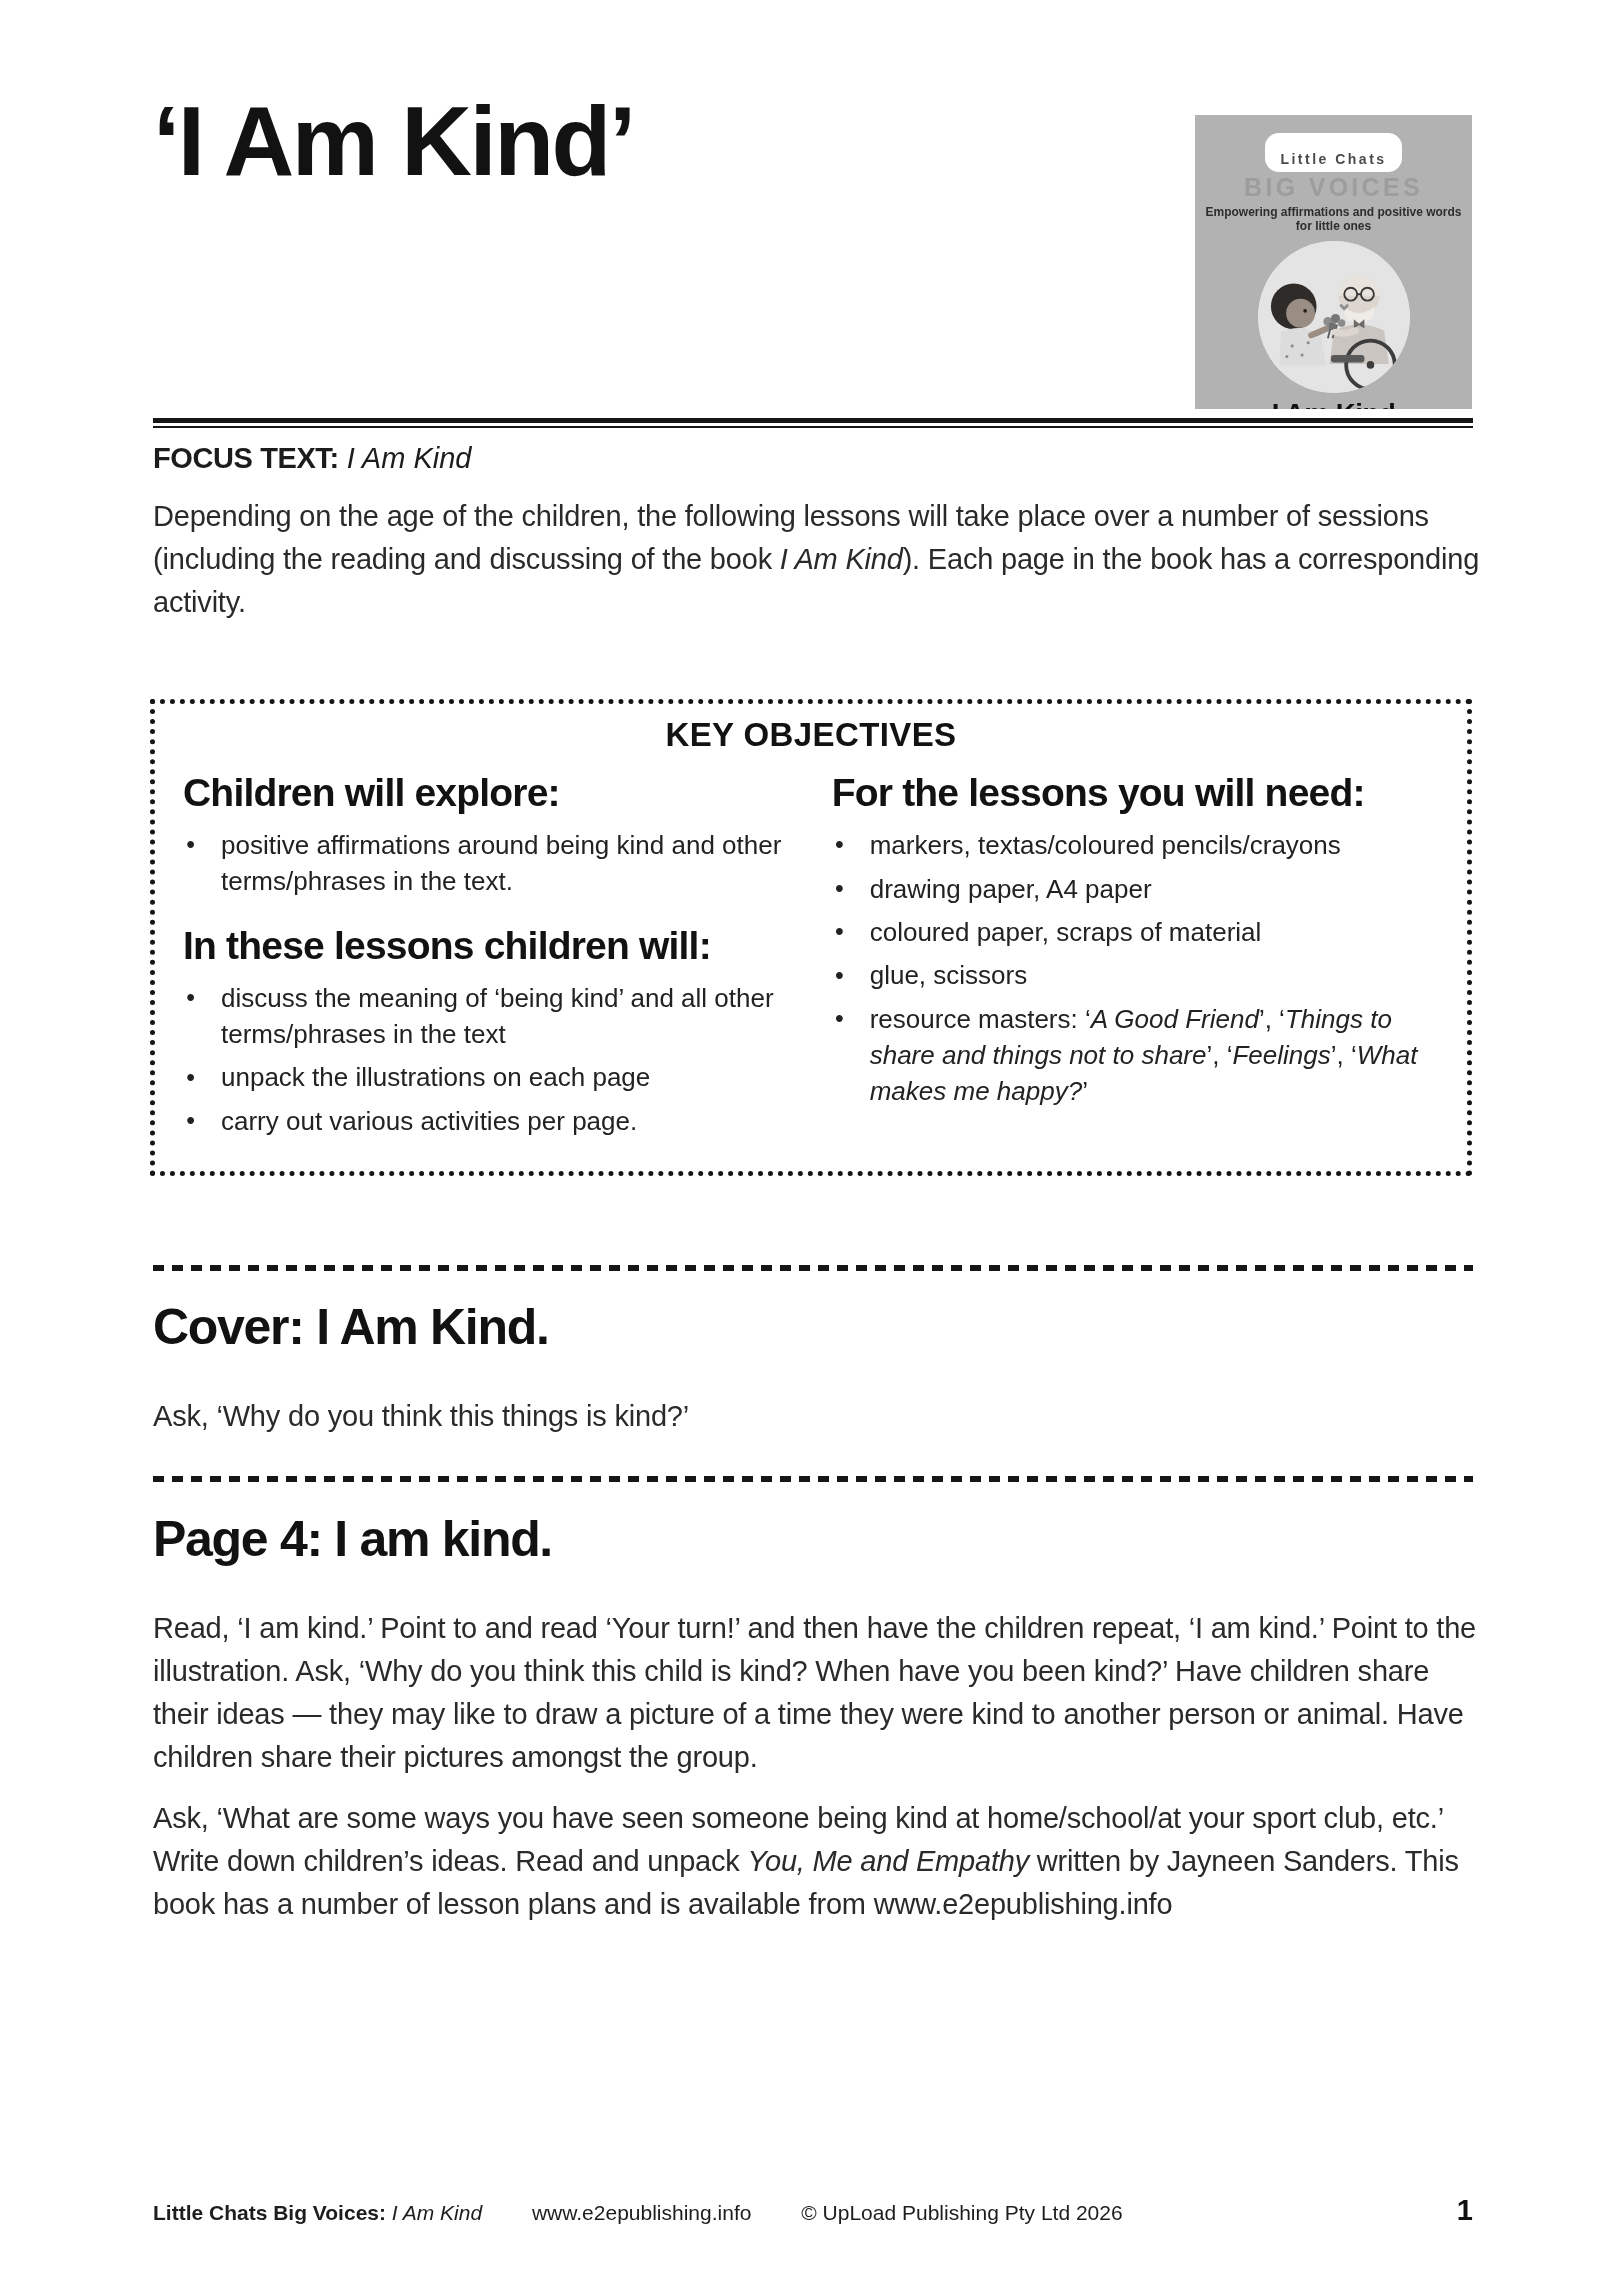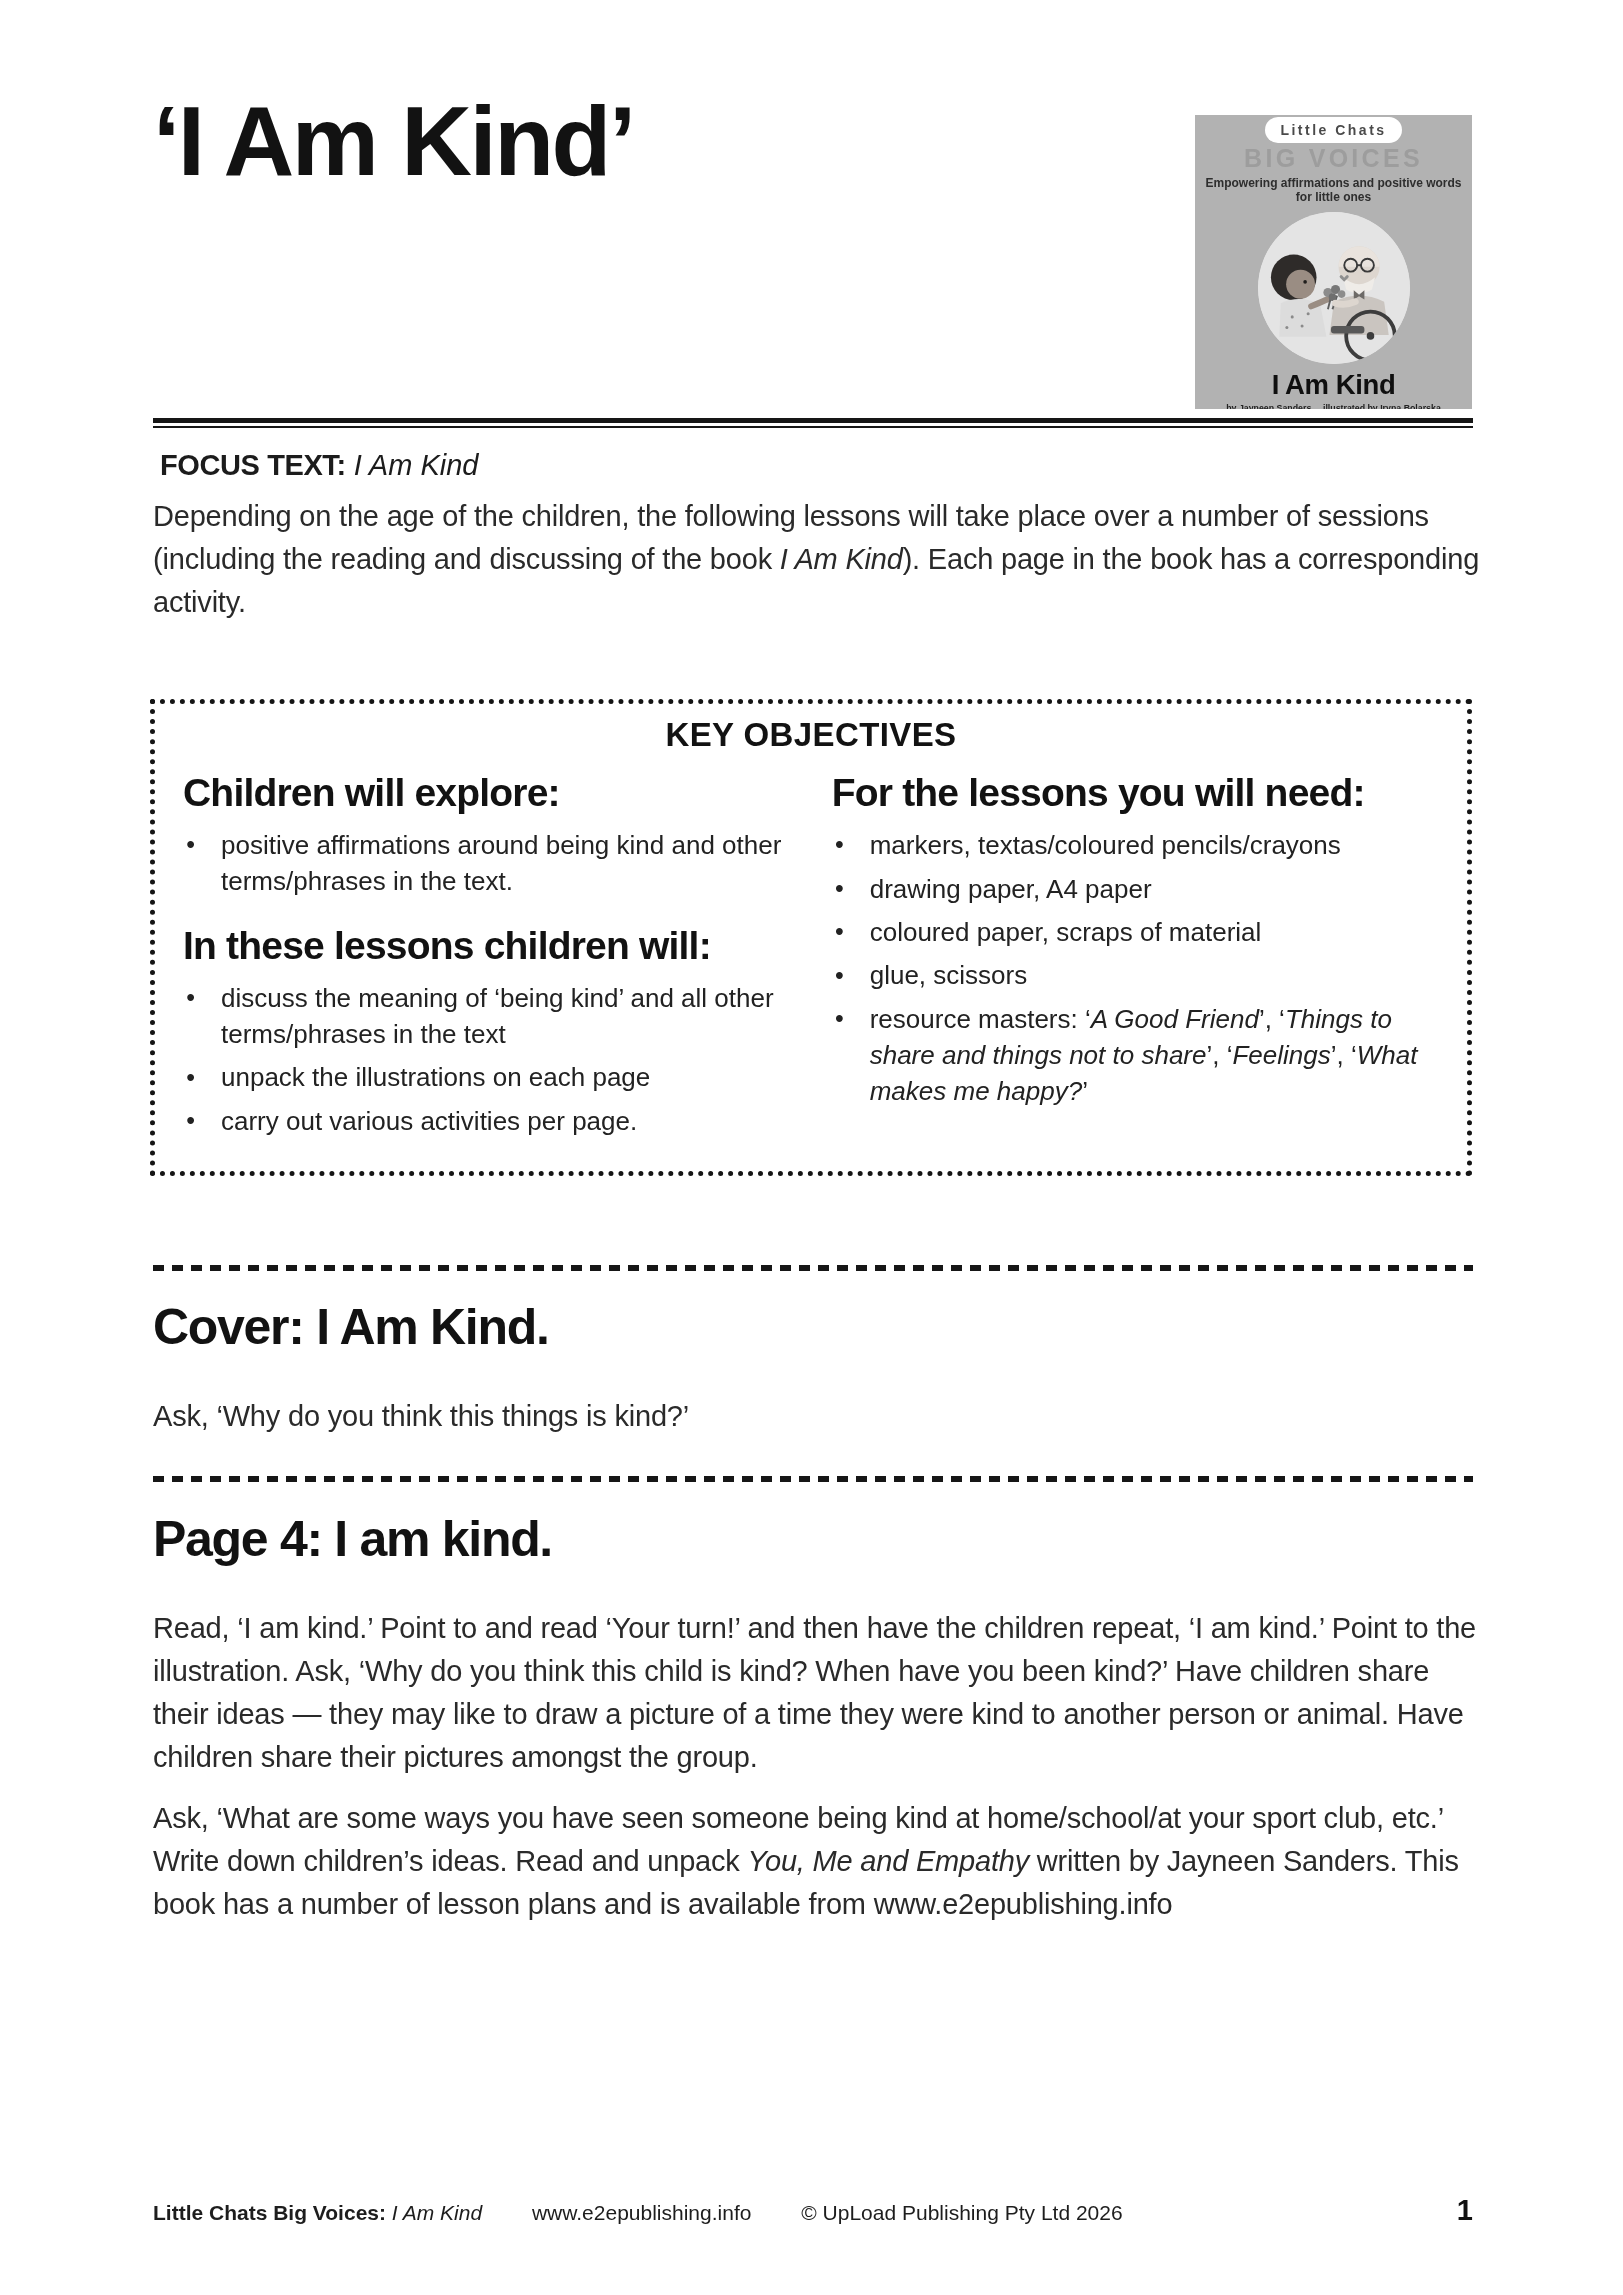--- a/index.html
+++ b/index.html
@@ -17,22 +17,22 @@
     color:#121212;
   }
   .doc-title span{display:block;}
 
   
   .book-cover{
     position:absolute;left:1195px;top:115px;width:277px;height:294px;
     background:#b2b2b2;text-align:center;overflow:hidden;
   }
   .bubble{
-    position:relative;display:inline-block;margin-top:2px;
-    background:#fff;border-radius:14px;padding:5px 15px 5px;
+    position:relative;display:inline-block;margin-top:18px;
+    background:#fff;border-radius:14px;padding:18px 15px 5px;
     font-size:14px;font-weight:700;letter-spacing:2.5px;color:#4a4a4a;
   }
   .bubble::after{
     content:"";position:absolute;right:11.7px;bottom:-7.5px;
     border:8.3px solid transparent;border-top-color:#fff;border-right-width:1.7px;
   }
   .big-voices{
     margin-top:0.8px;font-size:25px;font-weight:800;letter-spacing:3.3px;
     color:#9d9d9d;
   }
@@ -55,21 +55,21 @@
     box-sizing:content-box;
   }
   .dash-divider{
     position:absolute;left:153px;width:1320px;height:5.8px;
     background:repeating-linear-gradient(90deg,#161616 0 11px,transparent 11px 19px);
   }
   .dash-1{top:1265px;}
   .dash-2{top:1476px;}
 
   
-  .focus-line{position:absolute;left:153px;top:442px;margin:7px;font-size:29px;color:#1c1c1c;}
+  .focus-line{position:absolute;left:153px;top:442px;margin:0;font-size:29px;color:#1c1c1c;}
   .focus-line b{font-weight:800;letter-spacing:-0.4px;}
   .focus-line em{font-style:italic;}
   .body-text{
     margin:0;font-size:29px;line-height:1.48;color:#2a2a2a;letter-spacing:-0.2px;
   }
   .intro{position:absolute;left:153px;top:495px;width:1330px;}
   .ask-para{position:absolute;left:153px;top:1395px;width:1330px;}
   .p4-para1{position:absolute;left:153px;top:1607px;width:1335px;}
   .p4-para2{position:absolute;left:153px;top:1797px;width:1335px;}
   .body-text em{font-style:italic;}

